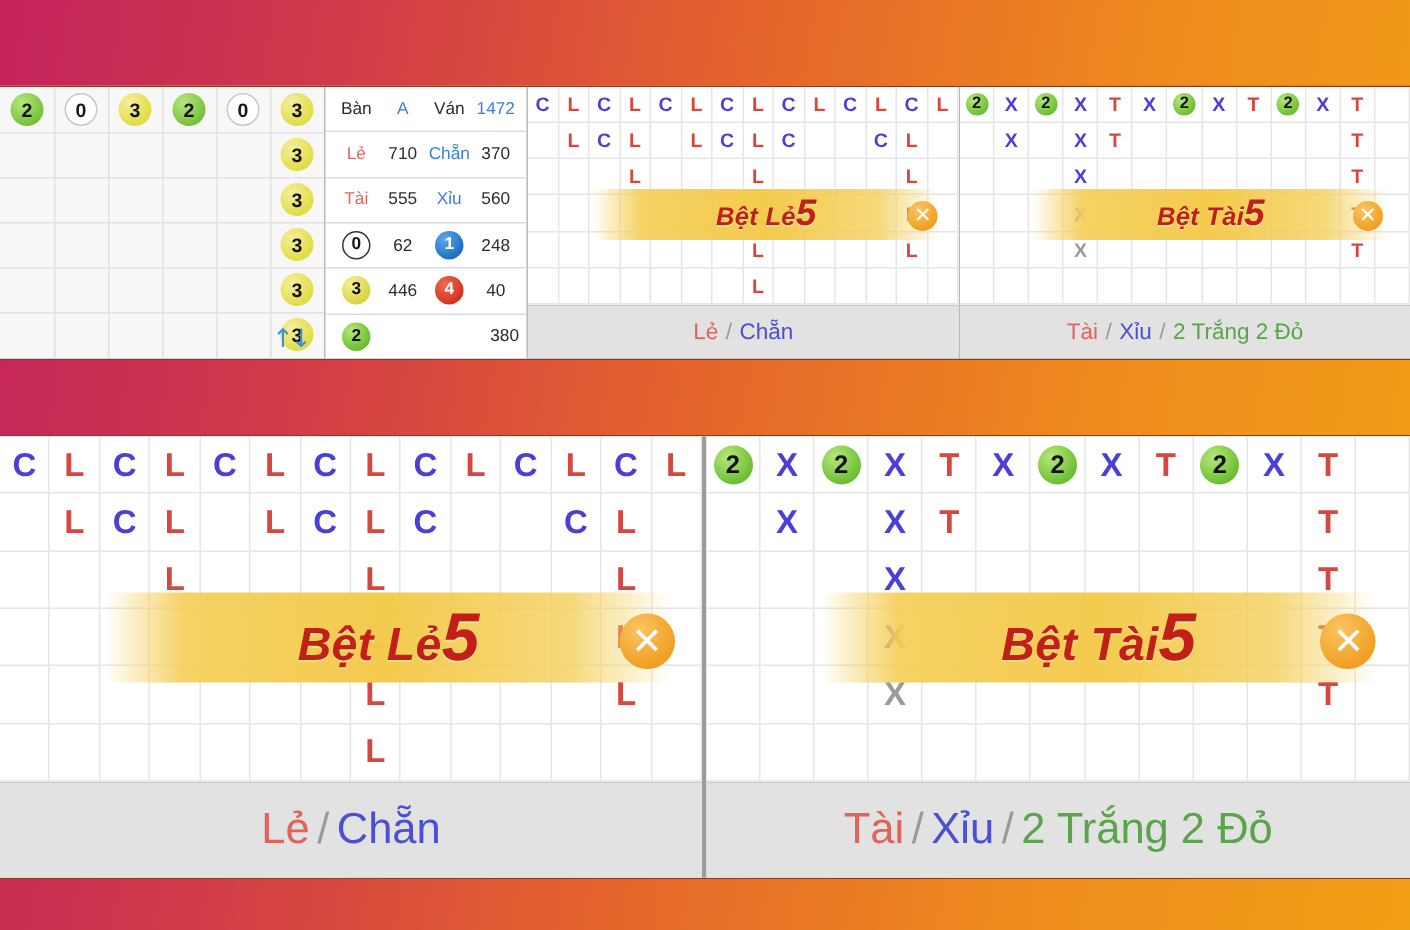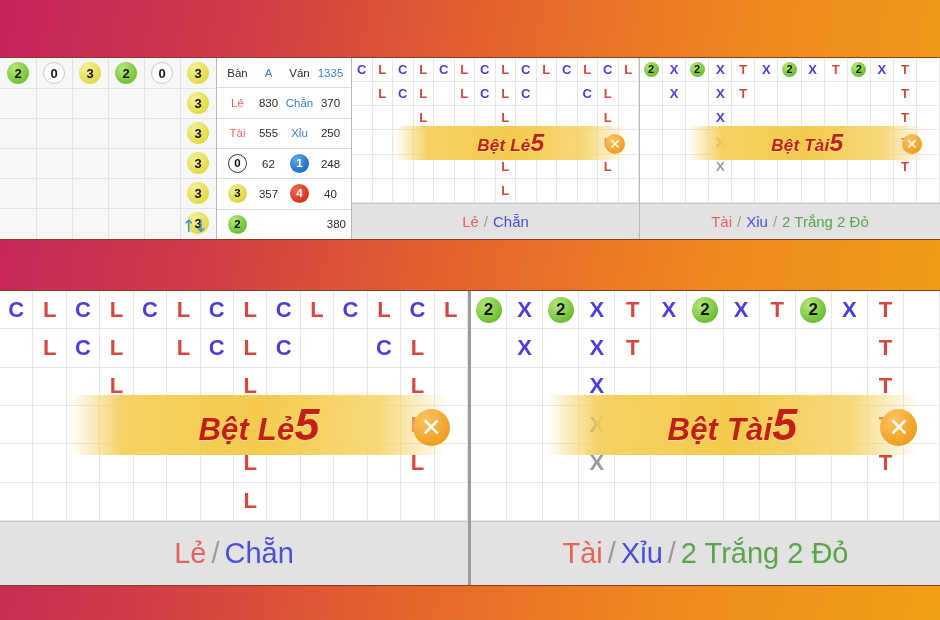--- a/index.html
+++ b/index.html
@@ -259,49 +259,49 @@
         </div>
       </div>
     <div class="sort-arrows">↑↓</div>
   </div>
 
   <div class="tl-stats" id="statsTable">
       <div class="srow">
         <div class="sc lbl-dark">Bàn</div>
         <div class="sc lbl-blue">A</div>
         <div class="sc lbl-dark">Ván</div>
-        <div class="sc num-blue">1335</div>
+        <div class="sc num-blue">1472</div>
       </div>
       <div class="srow">
         <div class="sc lbl-red">Lẻ</div>
-        <div class="sc num">830</div>
+        <div class="sc num">710</div>
         <div class="sc lbl-blue">Chẵn</div>
         <div class="sc num">370</div>
       </div>
       <div class="srow">
         <div class="sc lbl-red">Tài</div>
         <div class="sc num">555</div>
         <div class="sc lbl-blue">Xỉu</div>
-        <div class="sc num">250</div>
+        <div class="sc num">560</div>
       </div>
       <div class="srow">
         <div class="sc badge-cell">
           <span class="sbadge white">0</span>
         </div>
         <div class="sc num">62</div>
         <div class="sc badge-cell">
           <span class="sbadge blue">1</span>
         </div>
         <div class="sc num">248</div>
       </div>
       <div class="srow">
         <div class="sc badge-cell">
           <span class="sbadge yellow">3</span>
         </div>
-        <div class="sc num">357</div>
+        <div class="sc num">446</div>
         <div class="sc badge-cell">
           <span class="sbadge red">4</span>
         </div>
         <div class="sc num">40</div>
       </div>
       <div class="srow">
         <div class="sc badge-cell">
           <span class="sbadge green">2</span>
         </div>
         <div class="sc num" style="flex: 3 1 0%; text-align: right;">380</div>

